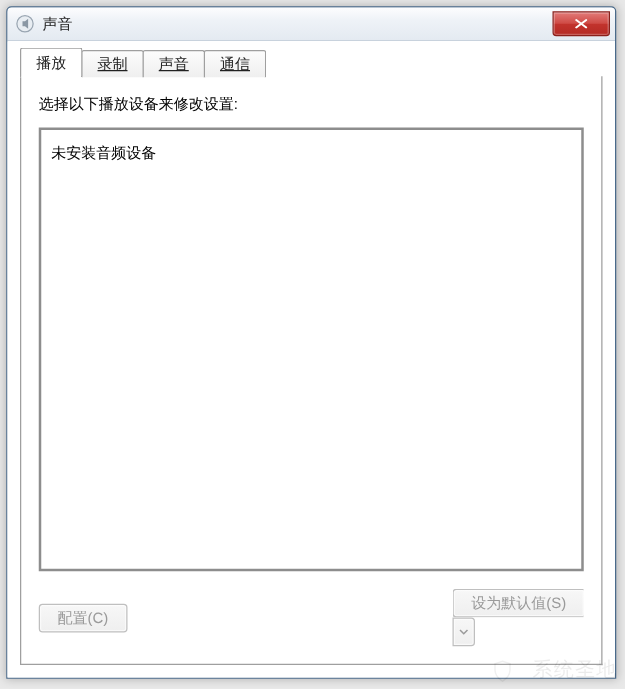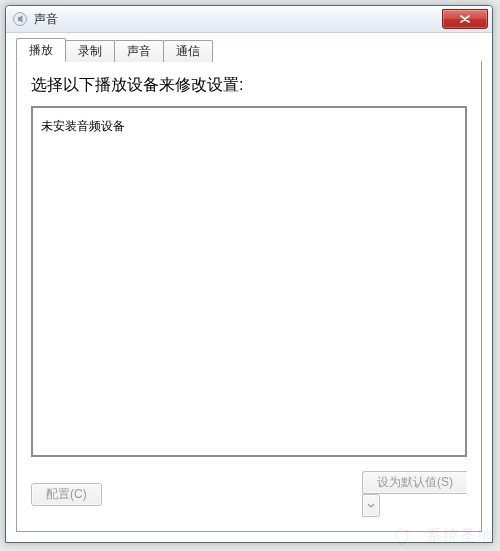--- a/index.html
+++ b/index.html
@@ -89,21 +89,21 @@
     border-bottom: none;
     background: linear-gradient(to bottom, #fcfcfc, #efefef);
     margin-right: 0px;
     font-size: 12px;
     color: #222;
     border-radius: 2px 2px 0 0;
     position: relative;
     top: 1px;
     cursor: default;
   }
-  .tab + .tab { margin-left: -1px; }
+  .tab + .tab { margin-left: -1px; text-decoration: underline; }
   .tab.active {
     background: #fff;
     border-color: #9f9f9f;
     z-index: 3;
     height: 22px;
     line-height: 22px;
     top: 1px;
     border-bottom: 1px solid #fff;
   }
 
@@ -112,21 +112,21 @@
     border-top: none;
     flex: 1;
     padding: 14px 14px 14px 14px;
     box-sizing: border-box;
     display: flex;
     flex-direction: column;
     background: #fff;
   }
 
   .instruct {
-    font-size: 16px;
+    font-size: 12px;
     color: #000;
     margin-bottom: 10px;
   }
 
   .device-list {
     flex: 1;
     border: 2px solid #8d8d8d;
     background: #fff;
     padding: 10px 8px;
     box-sizing: border-box;

